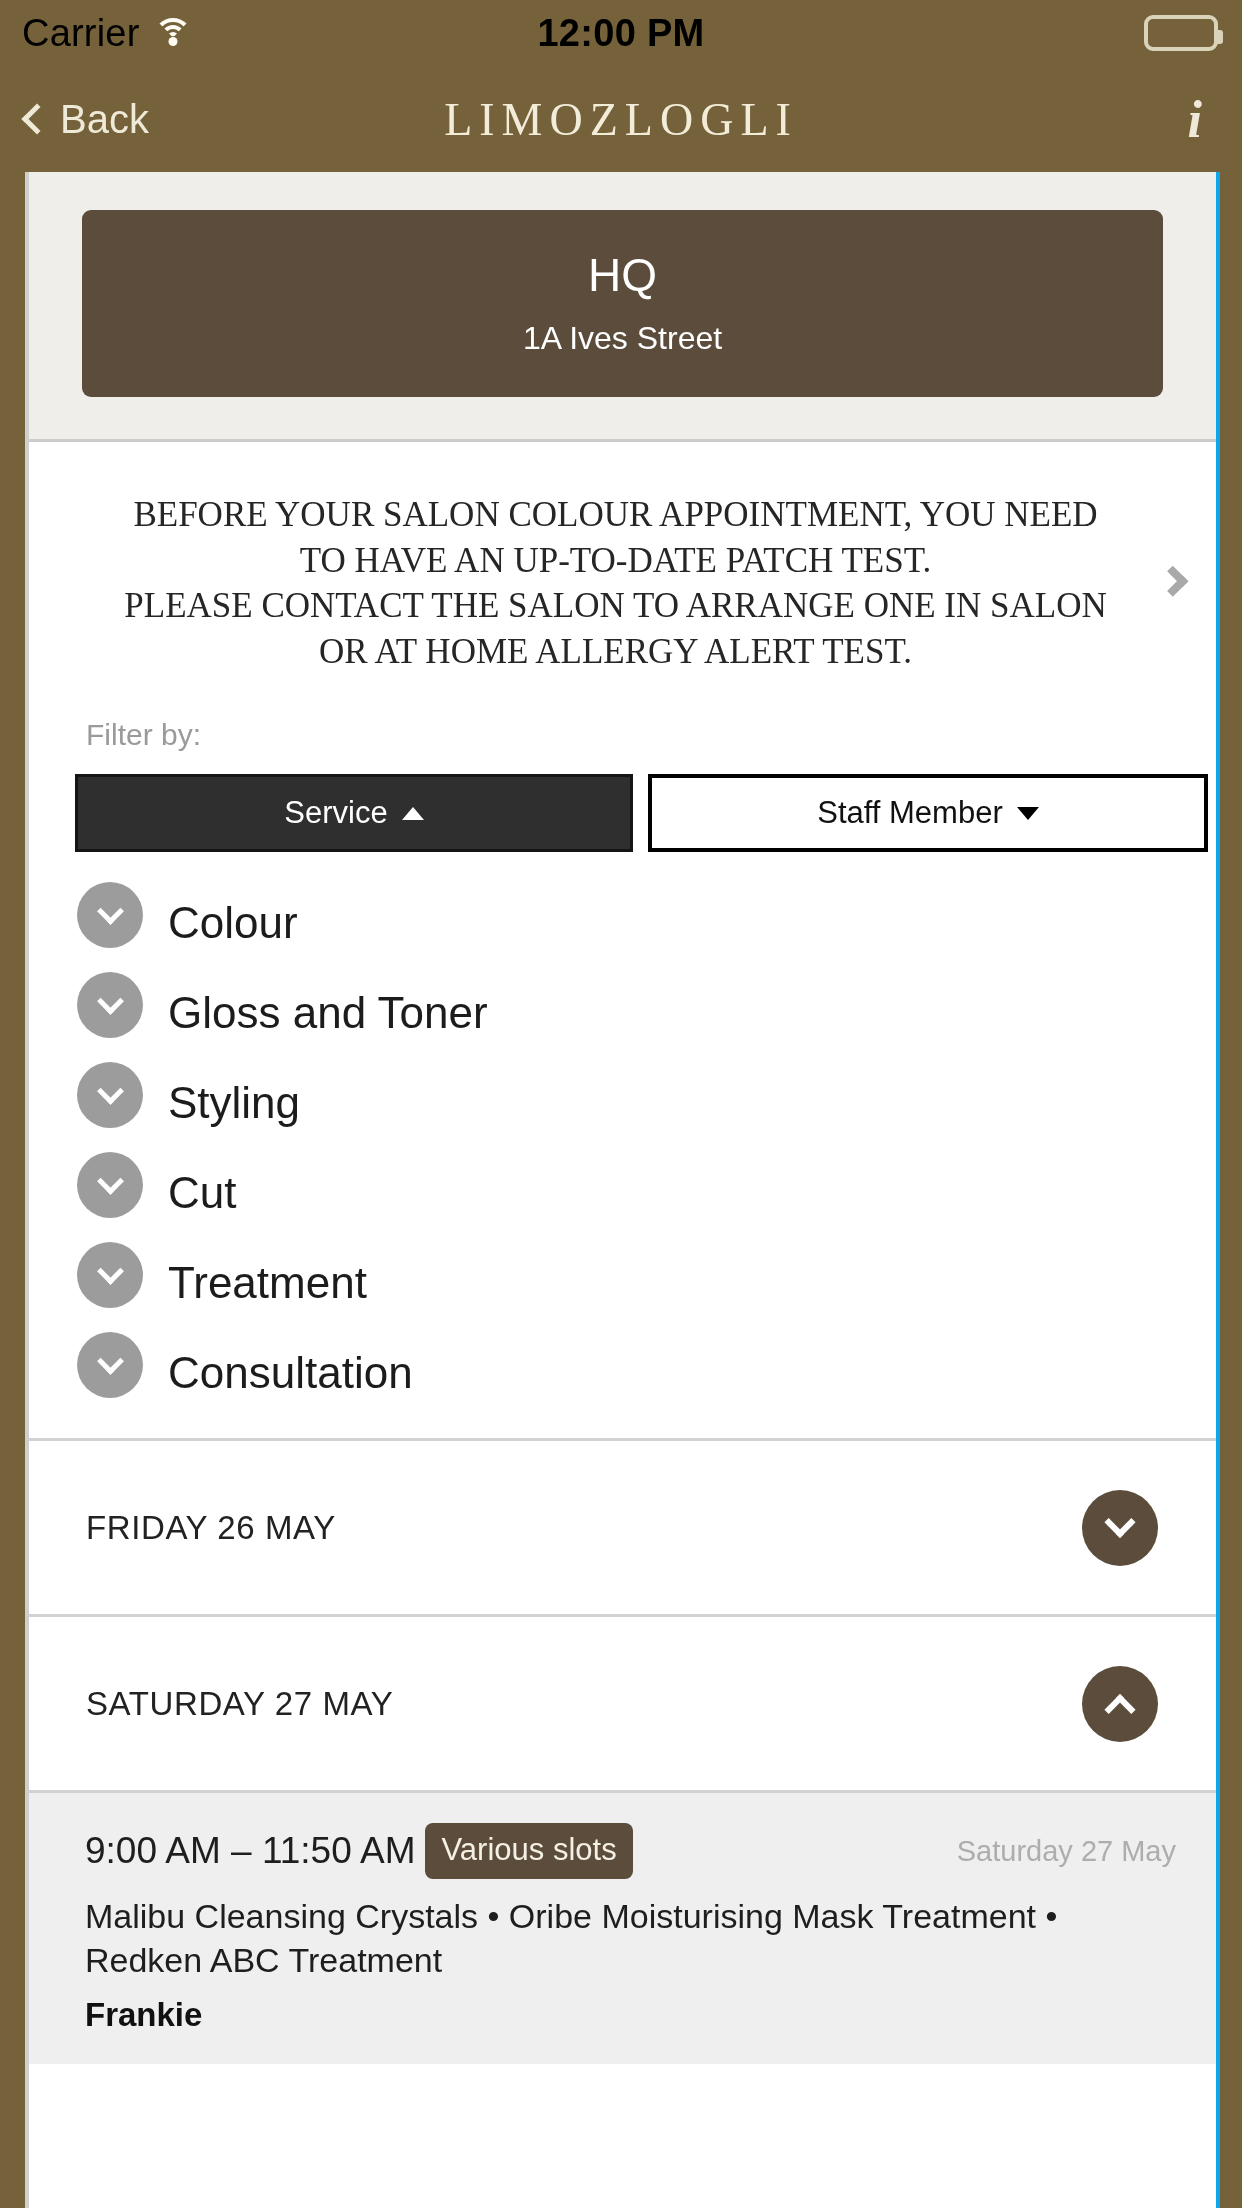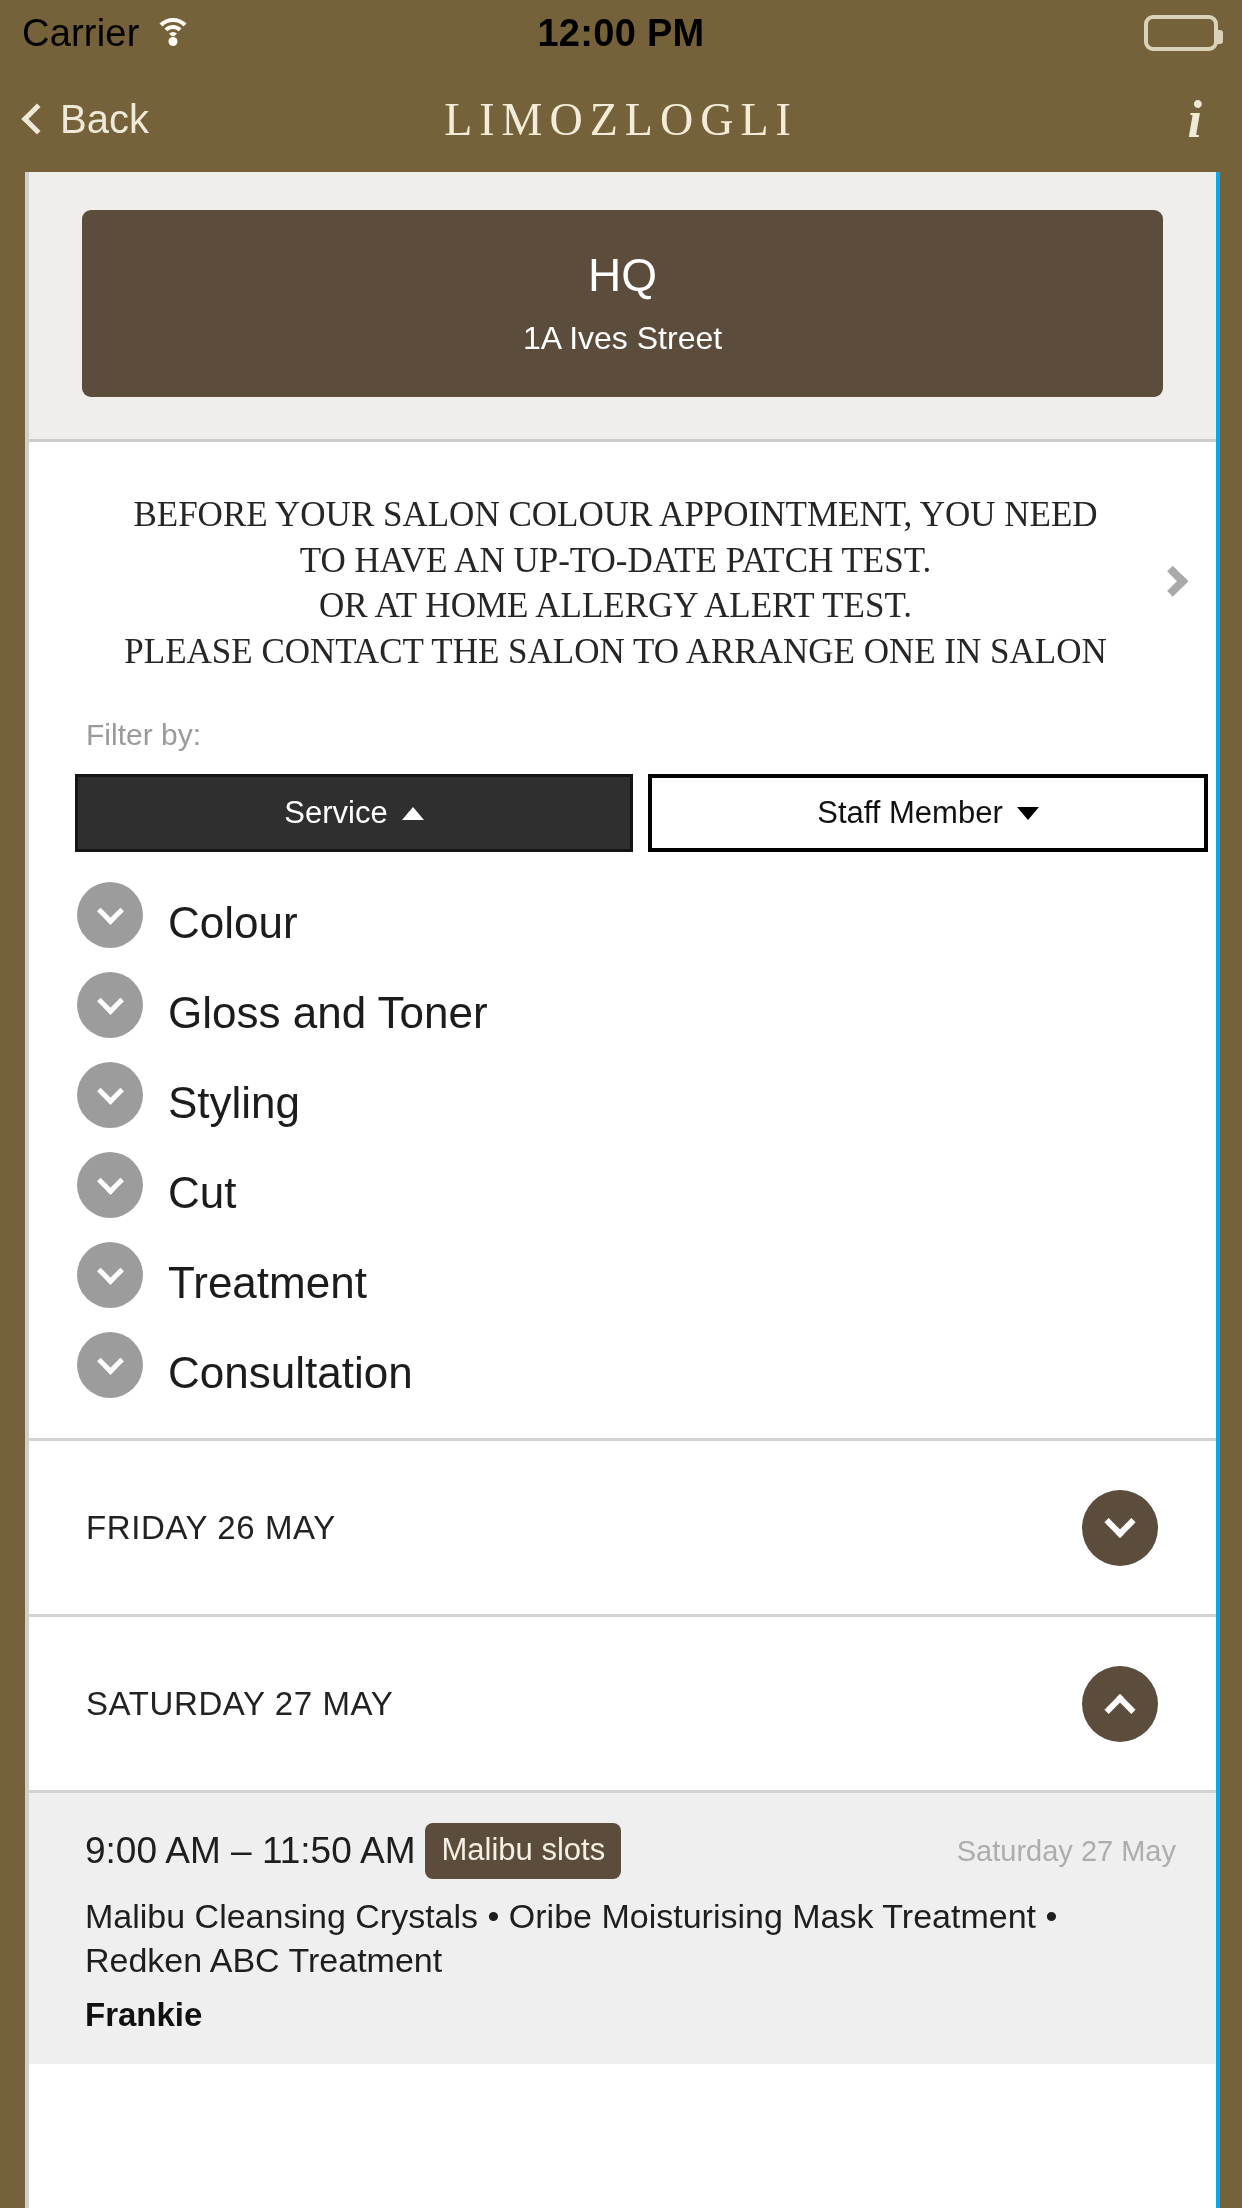--- a/index.html
+++ b/index.html
@@ -160,22 +160,22 @@
     <div class="venue-wrap">
       <div class="venue-card">
         <div class="venue-name">HQ</div>
         <div class="venue-addr">1A Ives Street</div>
       </div>
     </div>
 
     <div class="notice">
       <div class="notice-text">BEFORE YOUR SALON COLOUR APPOINTMENT, YOU NEED</div>
       <div class="notice-text">TO HAVE AN UP-TO-DATE PATCH TEST.</div>
+      <div class="notice-text">PLEASE CONTACT THE SALON TO ARRANGE ONE IN SALON</div>
       <div class="notice-text">OR AT HOME ALLERGY ALERT TEST.</div>
-      <div class="notice-text">PLEASE CONTACT THE SALON TO ARRANGE ONE IN SALON</div>
       <span class="notice-chev"></span>
     </div>
 
     <div class="filter-wrap">
       <div class="filter-label">Filter by:</div>
       <div class="filter-btns">
         <div class="fbtn active">
           <span>Service</span>
           <span class="tri-up"></span>
         </div>
@@ -235,21 +235,21 @@
     <div class="day-row">
       <span class="day-label">SATURDAY 27 MAY</span>
       <span class="day-circle">
           <i class="cd-up"></i>
         </span>
     </div>
 
     <div class="appt">
       <div class="appt-top">
         <span class="appt-time">9:00 AM – 11:50 AM</span>
-        <span class="appt-badge">Malibu slots</span>
+        <span class="appt-badge">Various slots</span>
         <span class="appt-date">Saturday 27 May</span>
       </div>
       <div class="appt-svcs">Malibu Cleansing Crystals • Oribe Moisturising Mask Treatment • Redken ABC Treatment</div>
       <div class="appt-staff">Frankie</div>
     </div>
 
   </div>
 </div>
 
 </body></html>

